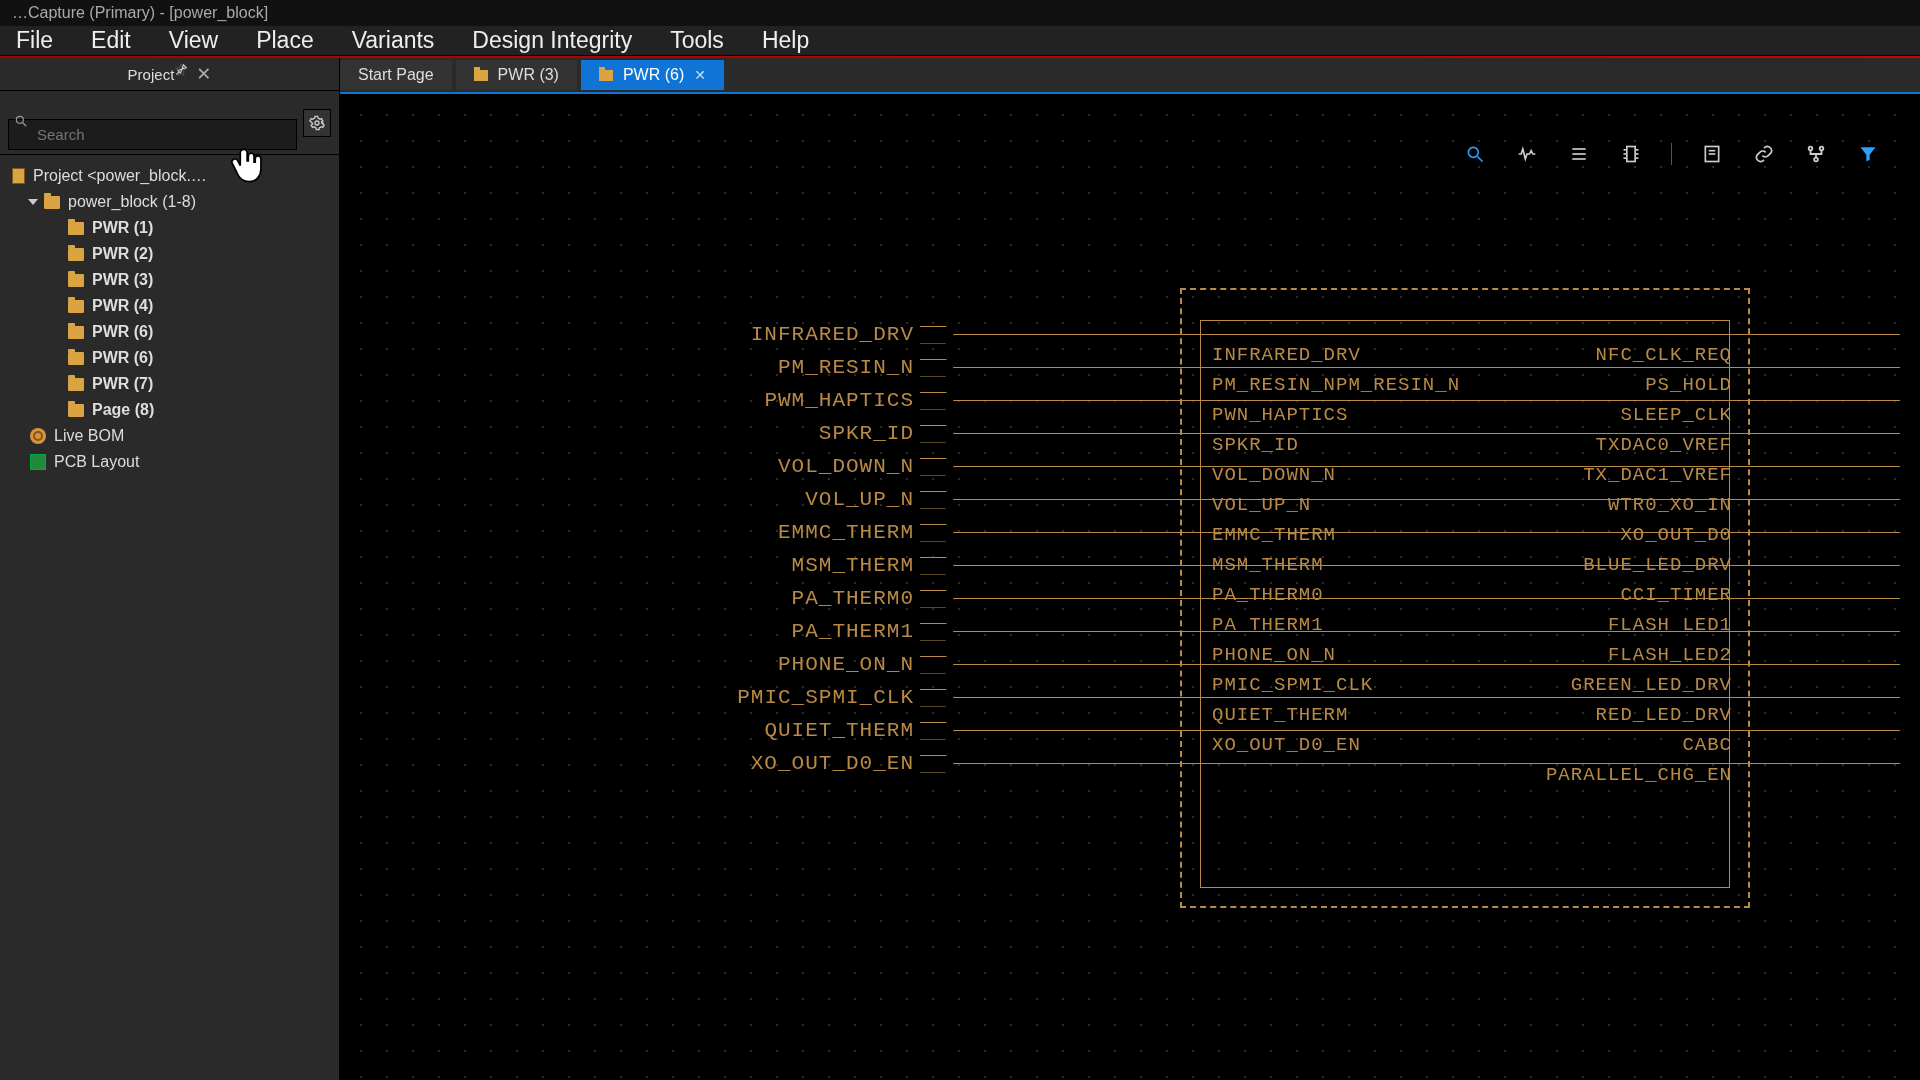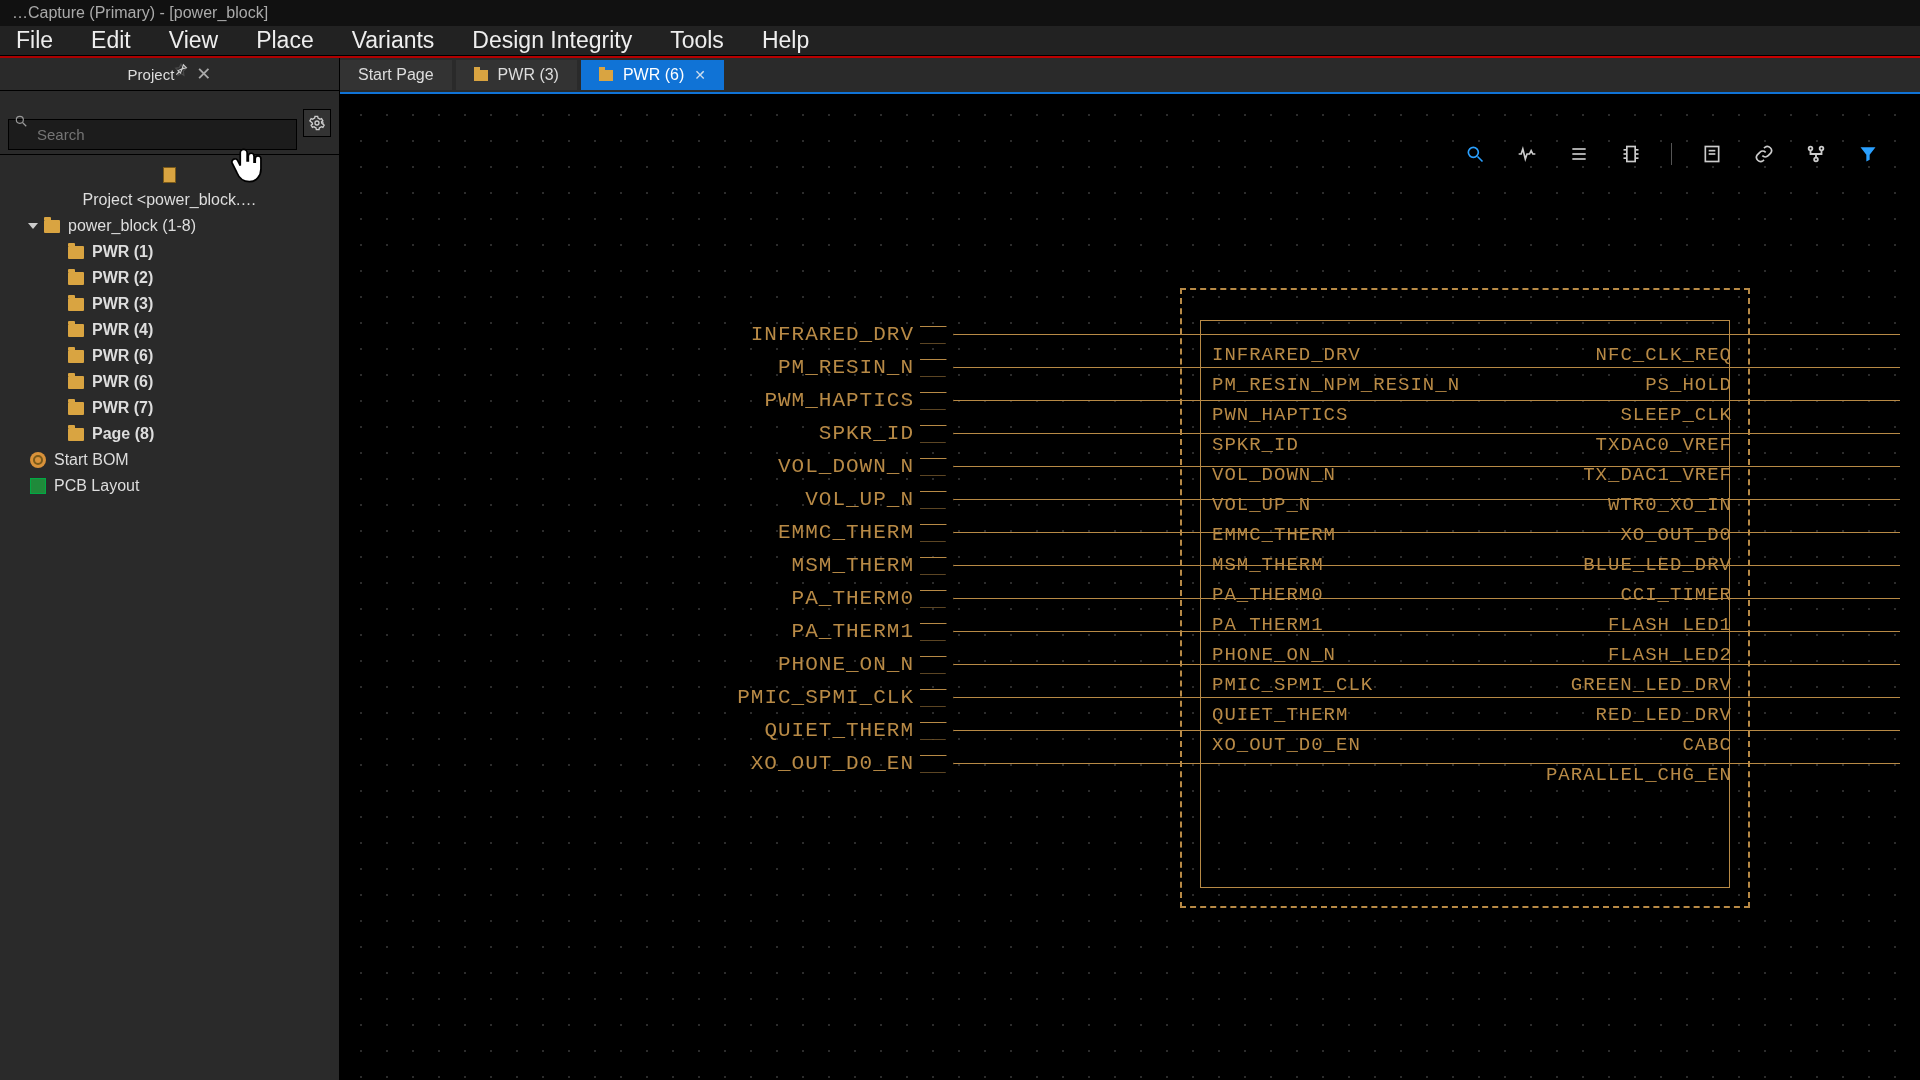--- a/index.html
+++ b/index.html
@@ -64,21 +64,21 @@
   }
   .search-gear {
     width:28px; height:28px; background:#333; border:1px solid #000;
     display:flex; align-items:center; justify-content:center; color:#ccc;
   }
   .tree { padding:8px 6px; font-size:16px; }
   .tree-row {
     display:flex; align-items:center; gap:8px;
     padding:4px 6px; white-space:nowrap;
   }
-  .tree-row.l0 { padding-left:6px;flex-direction:column; }
+  .tree-row.l0 { padding-left:6px; }
   .tree-row.l1 { padding-left:24px; }
   .tree-row.l2 { padding-left:62px;font-weight:bold; }
   .caret {
     width:0;height:0;border-left:6px solid #ccc;border-top:5px solid transparent;border-bottom:5px solid transparent;
     transform:rotate(90deg);
   }
   .folder-icon {
     width:16px; height:13px; background:#d9a441;
     position:relative; border-radius:1px;
   }
@@ -244,21 +244,21 @@
             <span class="folder-icon"></span>
             <span>PWR (7)</span>
           </div>
           <div class="tree-row l2">
             <span class="folder-icon"></span>
             <span>Page (8)</span>
           </div>
         </div>
       <div class="tree-row l1">
         <span class="bom-icon"></span>
-        <span>Start BOM</span>
+        <span>Live BOM</span>
       </div>
       <div class="tree-row l1">
         <span class="pcb-icon"></span>
         <span>PCB Layout</span>
       </div>
     </div>
   </div>
 
   <div class="canvas-area">
 

